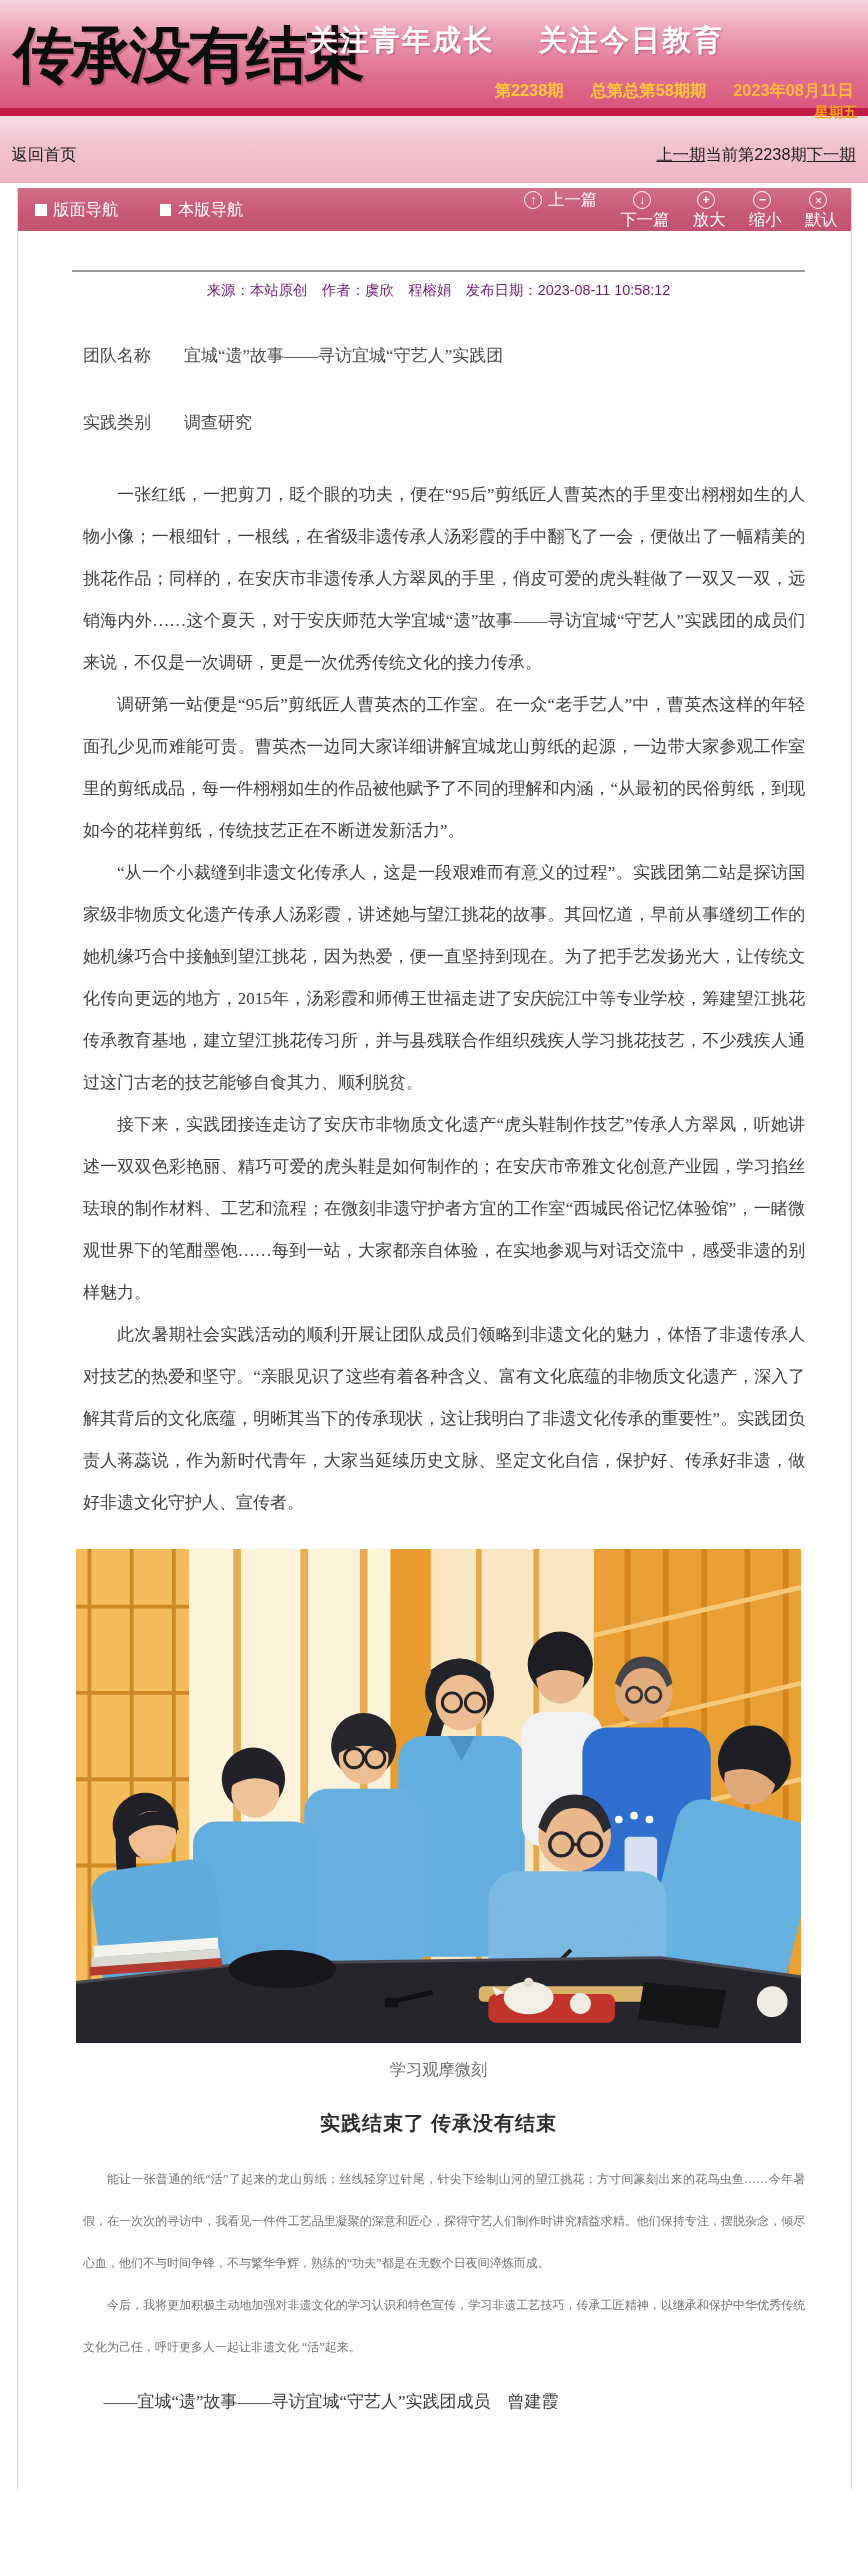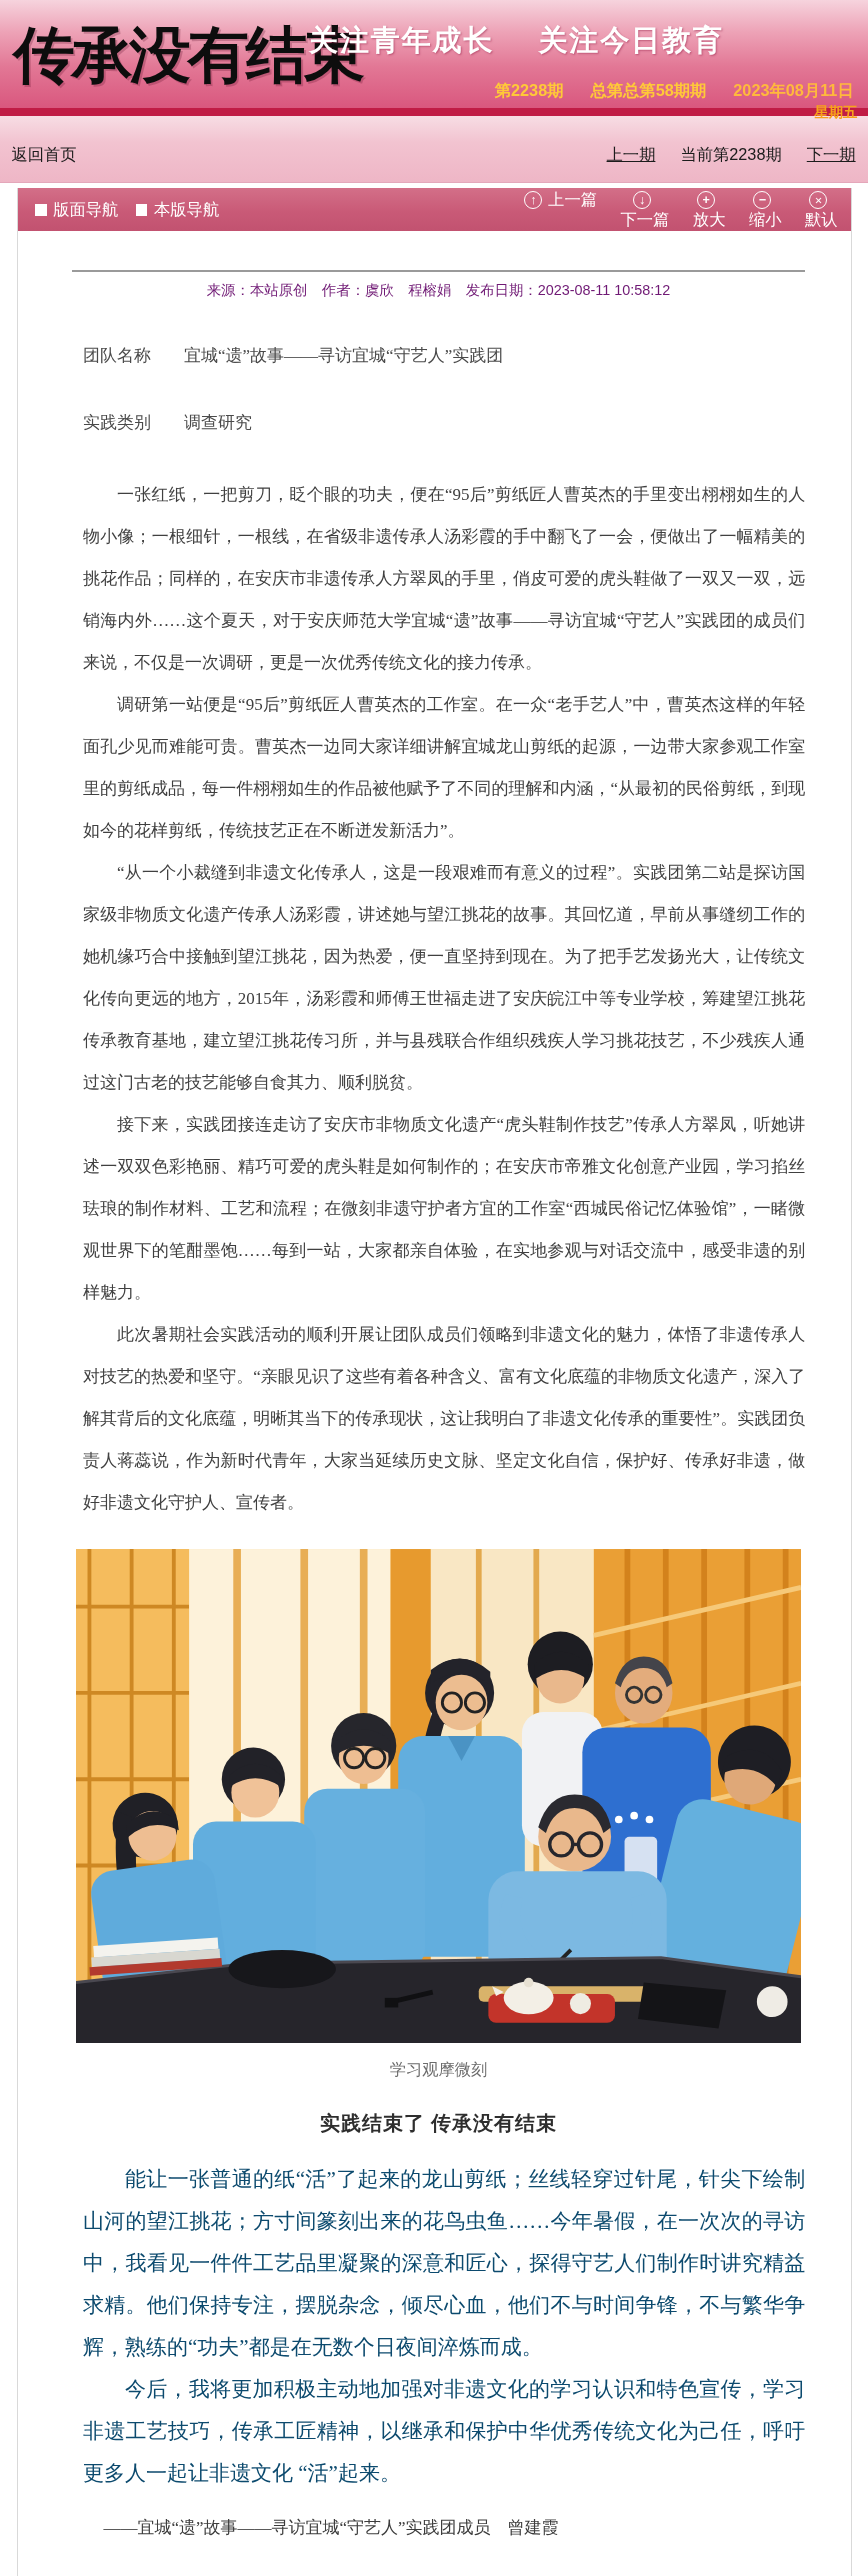--- a/index.html
+++ b/index.html
@@ -42,37 +42,37 @@
   }
   
   .topbar {
     height:67px; background:linear-gradient(180deg,#f7dde4,#f2c3d0 40%,#eeb6c6);
     display:flex; align-items:center; justify-content:space-between;
     padding:13.4px 13.4px 0 11.5px; font-size:16.3px; color:#1c1c1c;
     border-bottom:1.9px solid #e4a7ba;
     font-family:"Liberation Sans","DejaVu Sans",sans-serif;
   }
   .topbar a { color:#1c1c1c; text-decoration:none; cursor:pointer; }
-  .topbar .right span, .topbar .right a { margin-left:25px; }
+  .topbar .right span, .topbar .right a { }
   .topbar .u { text-decoration:underline; }
   
   .card {
     margin:5.8px 17px 0 17px;
     border-left:1px solid #d9d9d9; border-right:1px solid #d9d9d9;
     background:#fff; min-height:2301px;
   }
   
   .navbar {
     height:43px; background:linear-gradient(180deg,#d36f88,#c95a77 55%,#c25270);
     display:flex; align-items:center; justify-content:space-between;
     color:#fff; padding:0 13.4px 0 17px; font-size:16.3px;
     font-family:"Liberation Sans","DejaVu Sans",sans-serif;
   }
   .navbar .item { display:inline-flex; align-items:center; cursor:pointer; }
-  .navbar .left .item + .item { margin-left:13px; }
+  .navbar .left .item + .item { margin-left:37px; }
   .navbar .right .item + .item { margin-left:19px;flex-direction:column; }
   .sq { width:11.5px; height:11.5px; background:#fff; display:inline-block; margin-right:6.7px; }
   .cic {
     width:18px; height:18px; border:1.9px solid #fff; border-radius:50%;
     display:inline-flex; align-items:center; justify-content:center;
     margin-right:5.8px; font-size:12.5px; font-weight:bold; line-height:1;
   }
   .cic.up::before{content:"↑";} .cic.dn::before{content:"↓";}
   .cic.pl::before{content:"+";} .cic.mi::before{content:"−";}
   .cic.xx::before{content:"✕"; font-size:9.6px;}
@@ -95,22 +95,22 @@
   p.body.first { margin-top:40px; }
   figure { margin-top:25px; text-align:center; }
   figure svg { display:block; margin:0 auto; }
   figcaption { margin-top:15.3px; color:#6b6b6b; font-size:16.3px; }
   .refl-label { margin-top:44px; padding-left:17px; font-size:17px; color:#4a4a4a; }
   h2.refl-title {
     margin-top:29px; text-align:center; font-size:20px; color:#2e2e2e;
     font-weight:bold; letter-spacing:1px;
   }
   p.rp {
-    font-size:21px; line-height:42px; text-align:justify; text-indent:2em;
-    color:#0c4a6e; padding-left:17px; padding-right:5.8px;
+    font-size:12px; line-height:42px; text-align:justify; text-indent:2em;
+    color:#737373; padding-left:17px; padding-right:5.8px;
   }
   p.rp.first { margin-top:21px; }
   p.sig { font-size:17px; color:#3c3c3c; padding-left:17px; text-indent:1.2em;
     margin-top:13.4px; line-height:42px; }
 </style>
 </head>
 <body>
 
 <header class="masthead">
   <div class="logo">传承没有结束</div>

